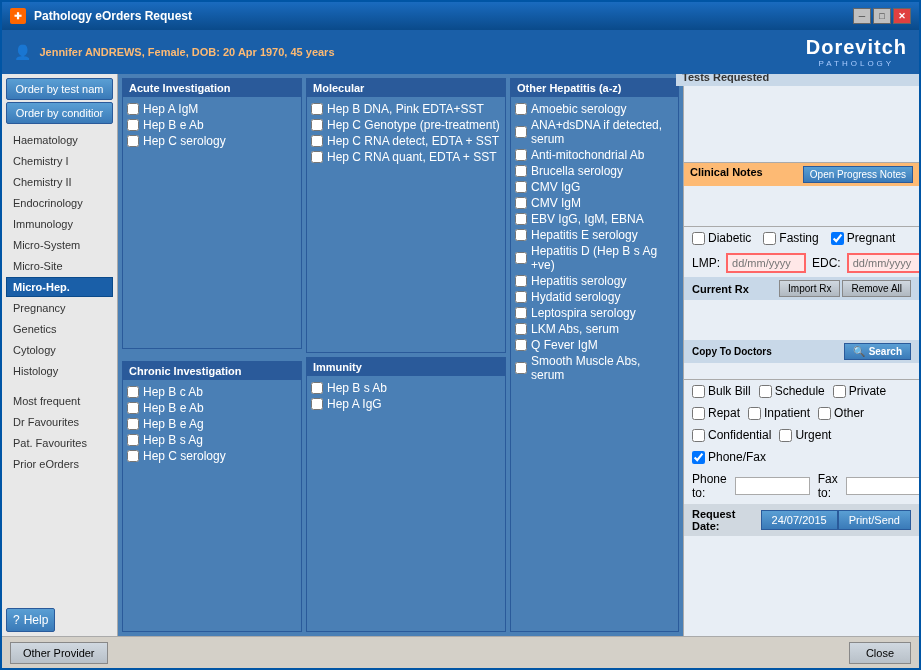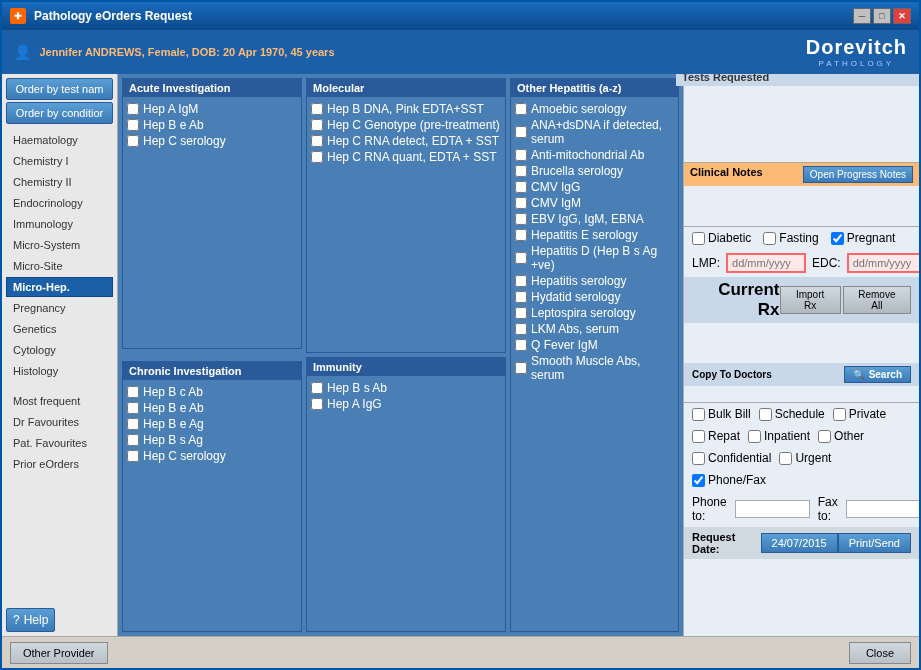--- a/index.html
+++ b/index.html
@@ -51,21 +51,21 @@
     .right-section-title { font-size: 11px; font-weight: bold; color: #333; margin-bottom: 4px; background: #c8d8e8; padding: 3px 6px; margin: -6px -8px 6px -8px; }
     .open-progress-btn { float: right; background: linear-gradient(to bottom, #5a9fd4, #3a7ab8); color: white; border: 1px solid #2a5a9a; padding: 2px 6px; font-size: 10px; cursor: pointer; }
     
     .checkboxes-row { display: flex; gap: 12px; align-items: center; flex-wrap: wrap; padding: 4px 8px; }
     .check-label { display: flex; align-items: center; gap: 3px; font-size: 11px; }
     
     .lmp-edc-row { display: flex; align-items: center; gap: 6px; padding: 4px 8px; font-size: 11px; }
     .lmp-edc-row input { border: 2px solid #ff6666; background: #ffe8e8; padding: 2px 4px; width: 80px; font-size: 11px; }
     
     .current-rx-header { display: flex; align-items: center; justify-content: space-between; padding: 3px 8px; background: #c8d8e8; }
-    .current-rx-header span { font-weight: bold; font-size: 17px; text-align: right; }
+    .current-rx-header span { font-weight: bold; font-size: 11px; }
     .rx-btns { display: flex; gap: 2px; }
     .rx-btn { background: linear-gradient(to bottom, #d0d8e0, #b0b8c0); border: 1px solid #888; padding: 2px 8px; font-size: 10px; cursor: pointer; }
     .rx-content { min-height: 40px; padding: 4px 8px; }
     
     .copy-doctors-header { display: flex; align-items: center; justify-content: space-between; padding: 3px 8px; background: #c8d8e8; }
     .copy-doctors-header span { font-weight: bold; font-size: 10px; }
     .search-btn { background: linear-gradient(to bottom, #5a9fd4, #3a7ab8); color: white; border: 1px solid #2a5a9a; padding: 2px 8px; font-size: 10px; cursor: pointer; }
     
     .billing-row { display: flex; gap: 8px; padding: 4px 8px; flex-wrap: wrap; }
     

